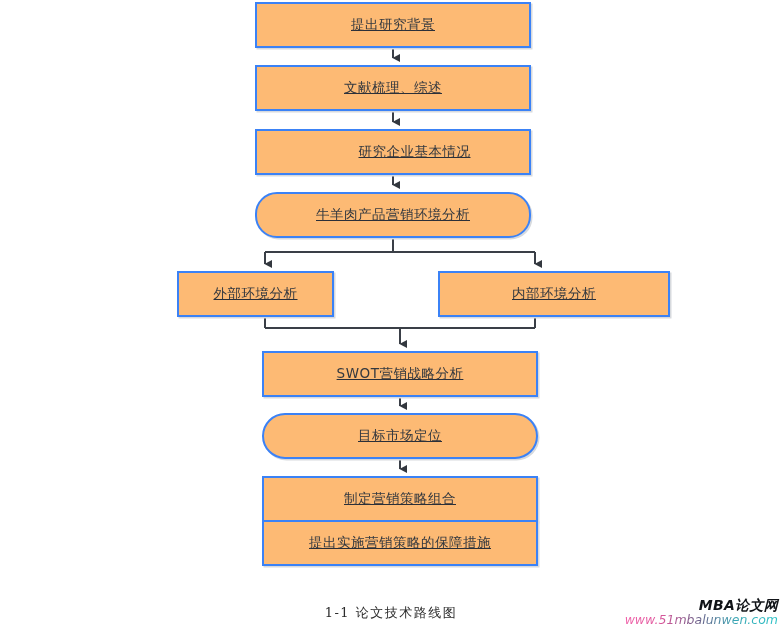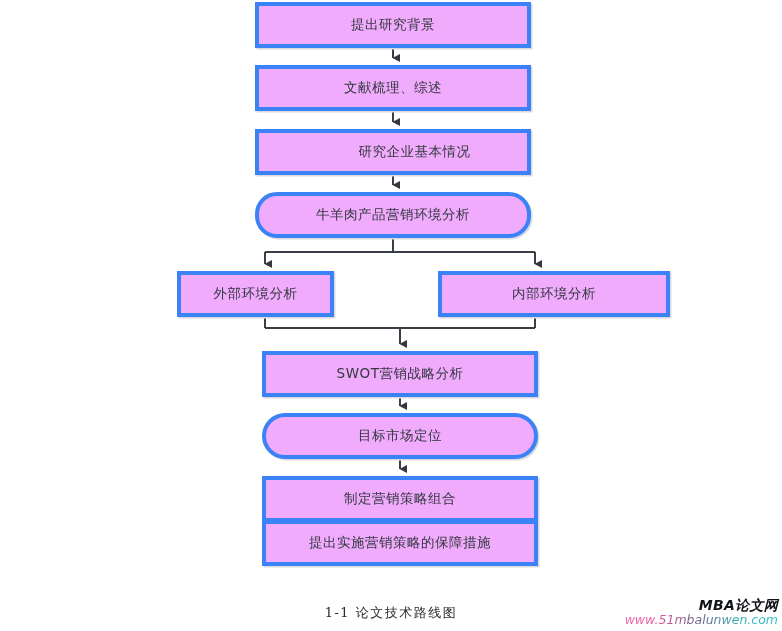--- a/index.html
+++ b/index.html
@@ -21,26 +21,27 @@
     left: 0;
     top: 0;
     width: 782px;
     height: 631px;
   }
 
   
   .node {
     position: absolute;
     box-sizing: border-box;
-    background: #f0abfc;
-    border: 4px solid #3b82f6;
+    background: #fdba74;
+    border: 2px solid #3b82f6;
     box-shadow: 1.5px 1.5px 0 0 #d7dade;
     display: flex;
     align-items: center;
     justify-content: center;
+    text-decoration: underline;
   }
   .node-label {
     font-size: 13.5px;
     line-height: 1;
     letter-spacing: 0.5px;
     color: #33383f;
     white-space: nowrap;
     font-family: "DejaVu Sans", "Liberation Sans", sans-serif;
   }
 

